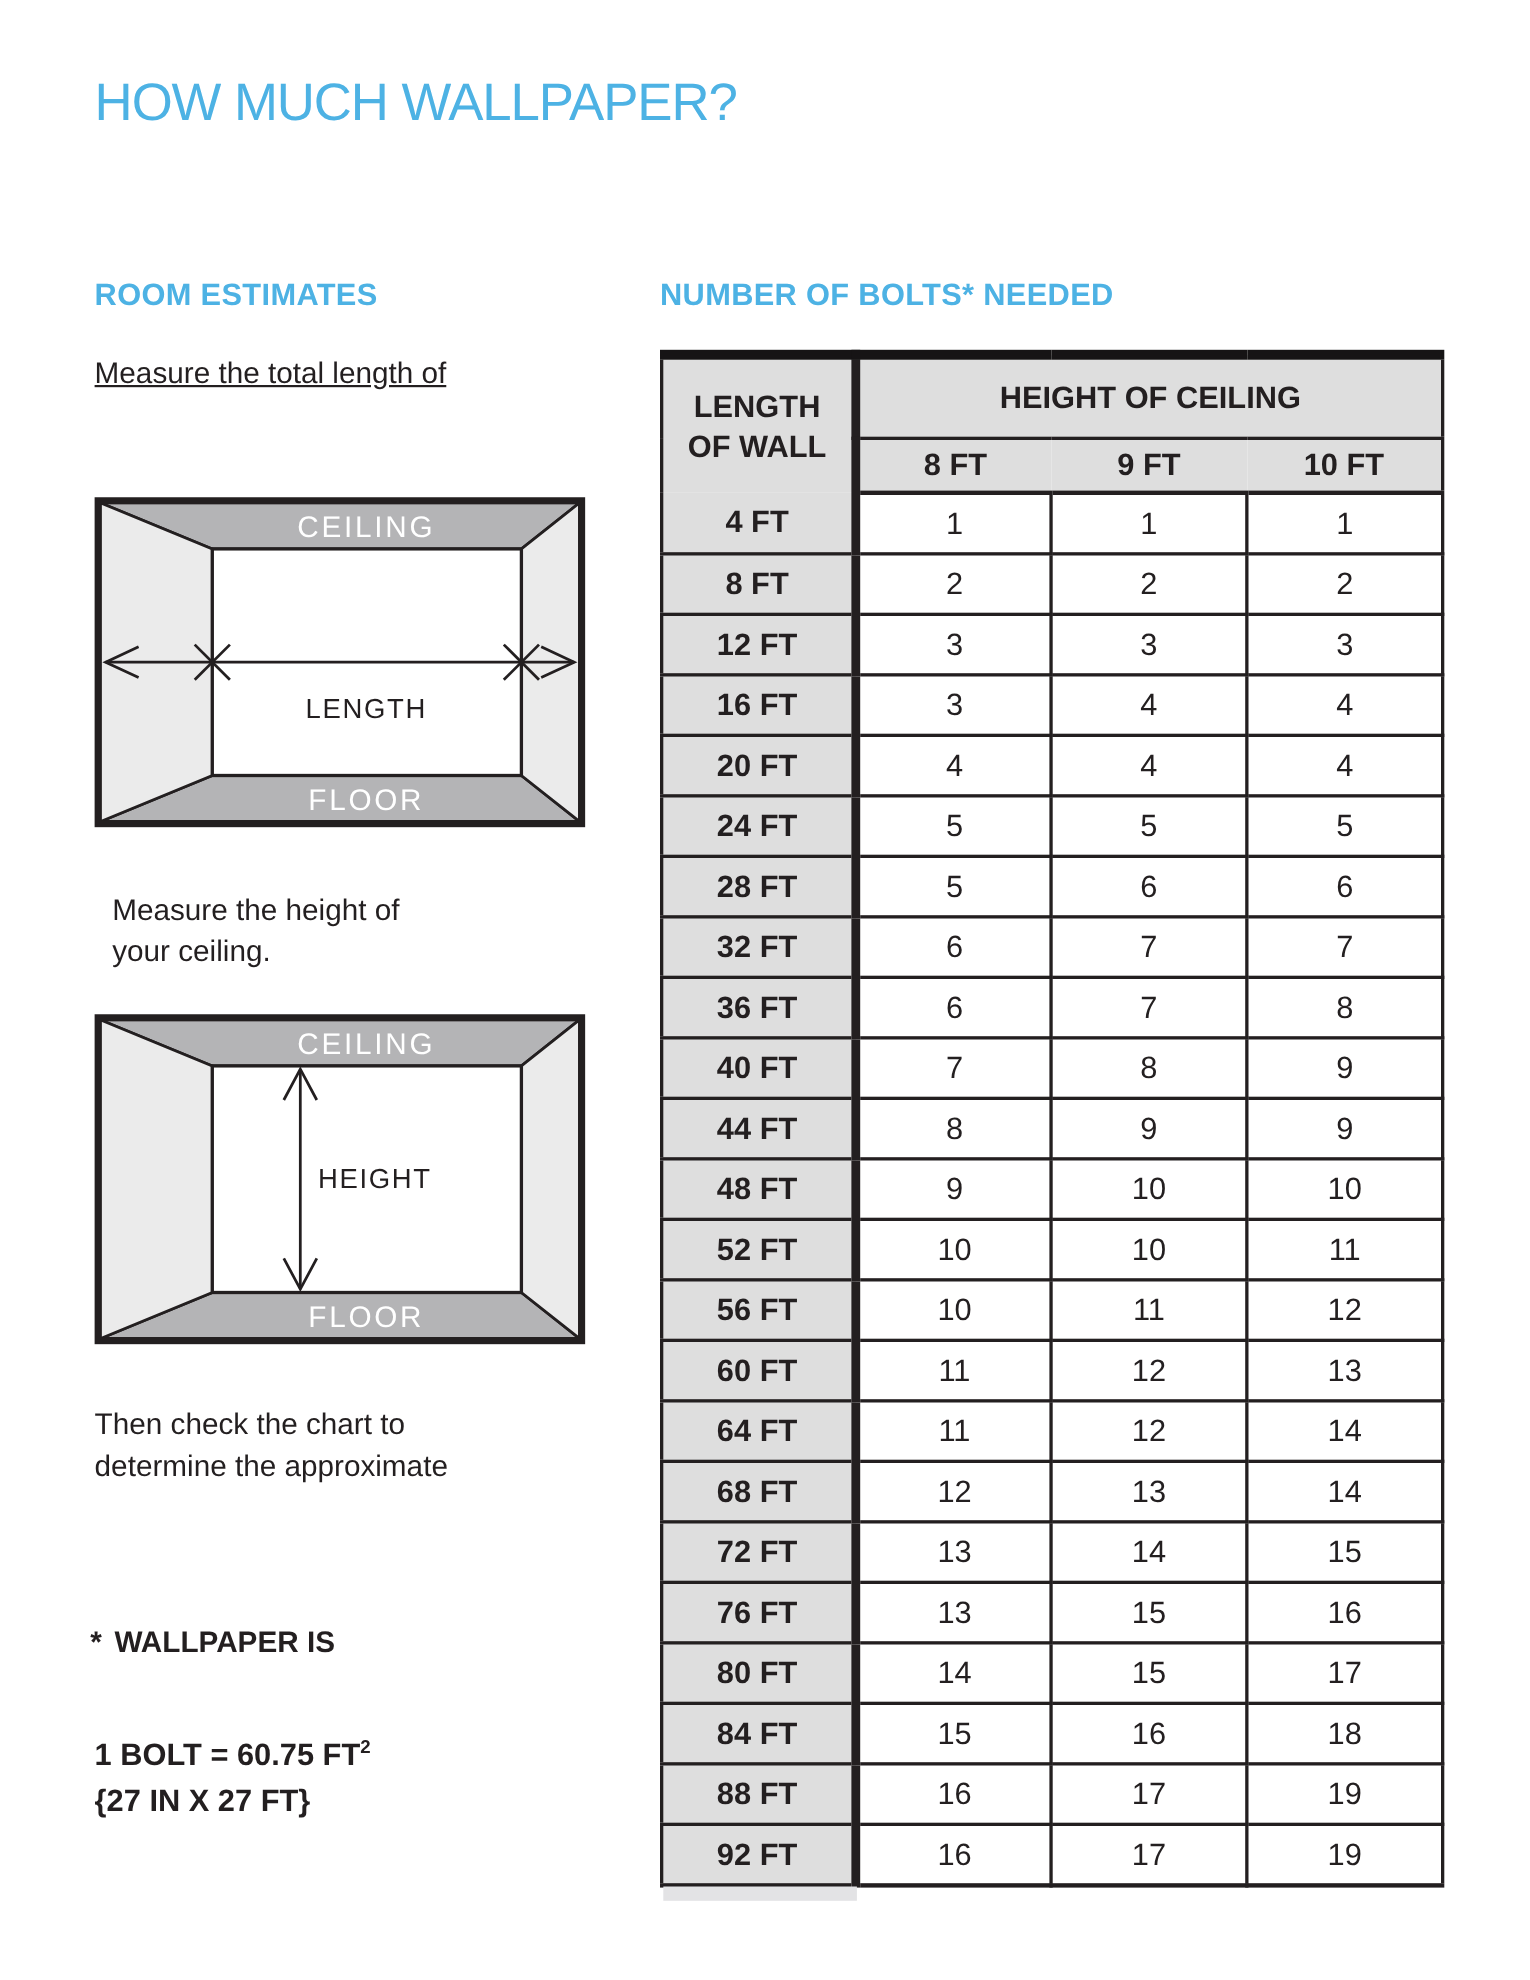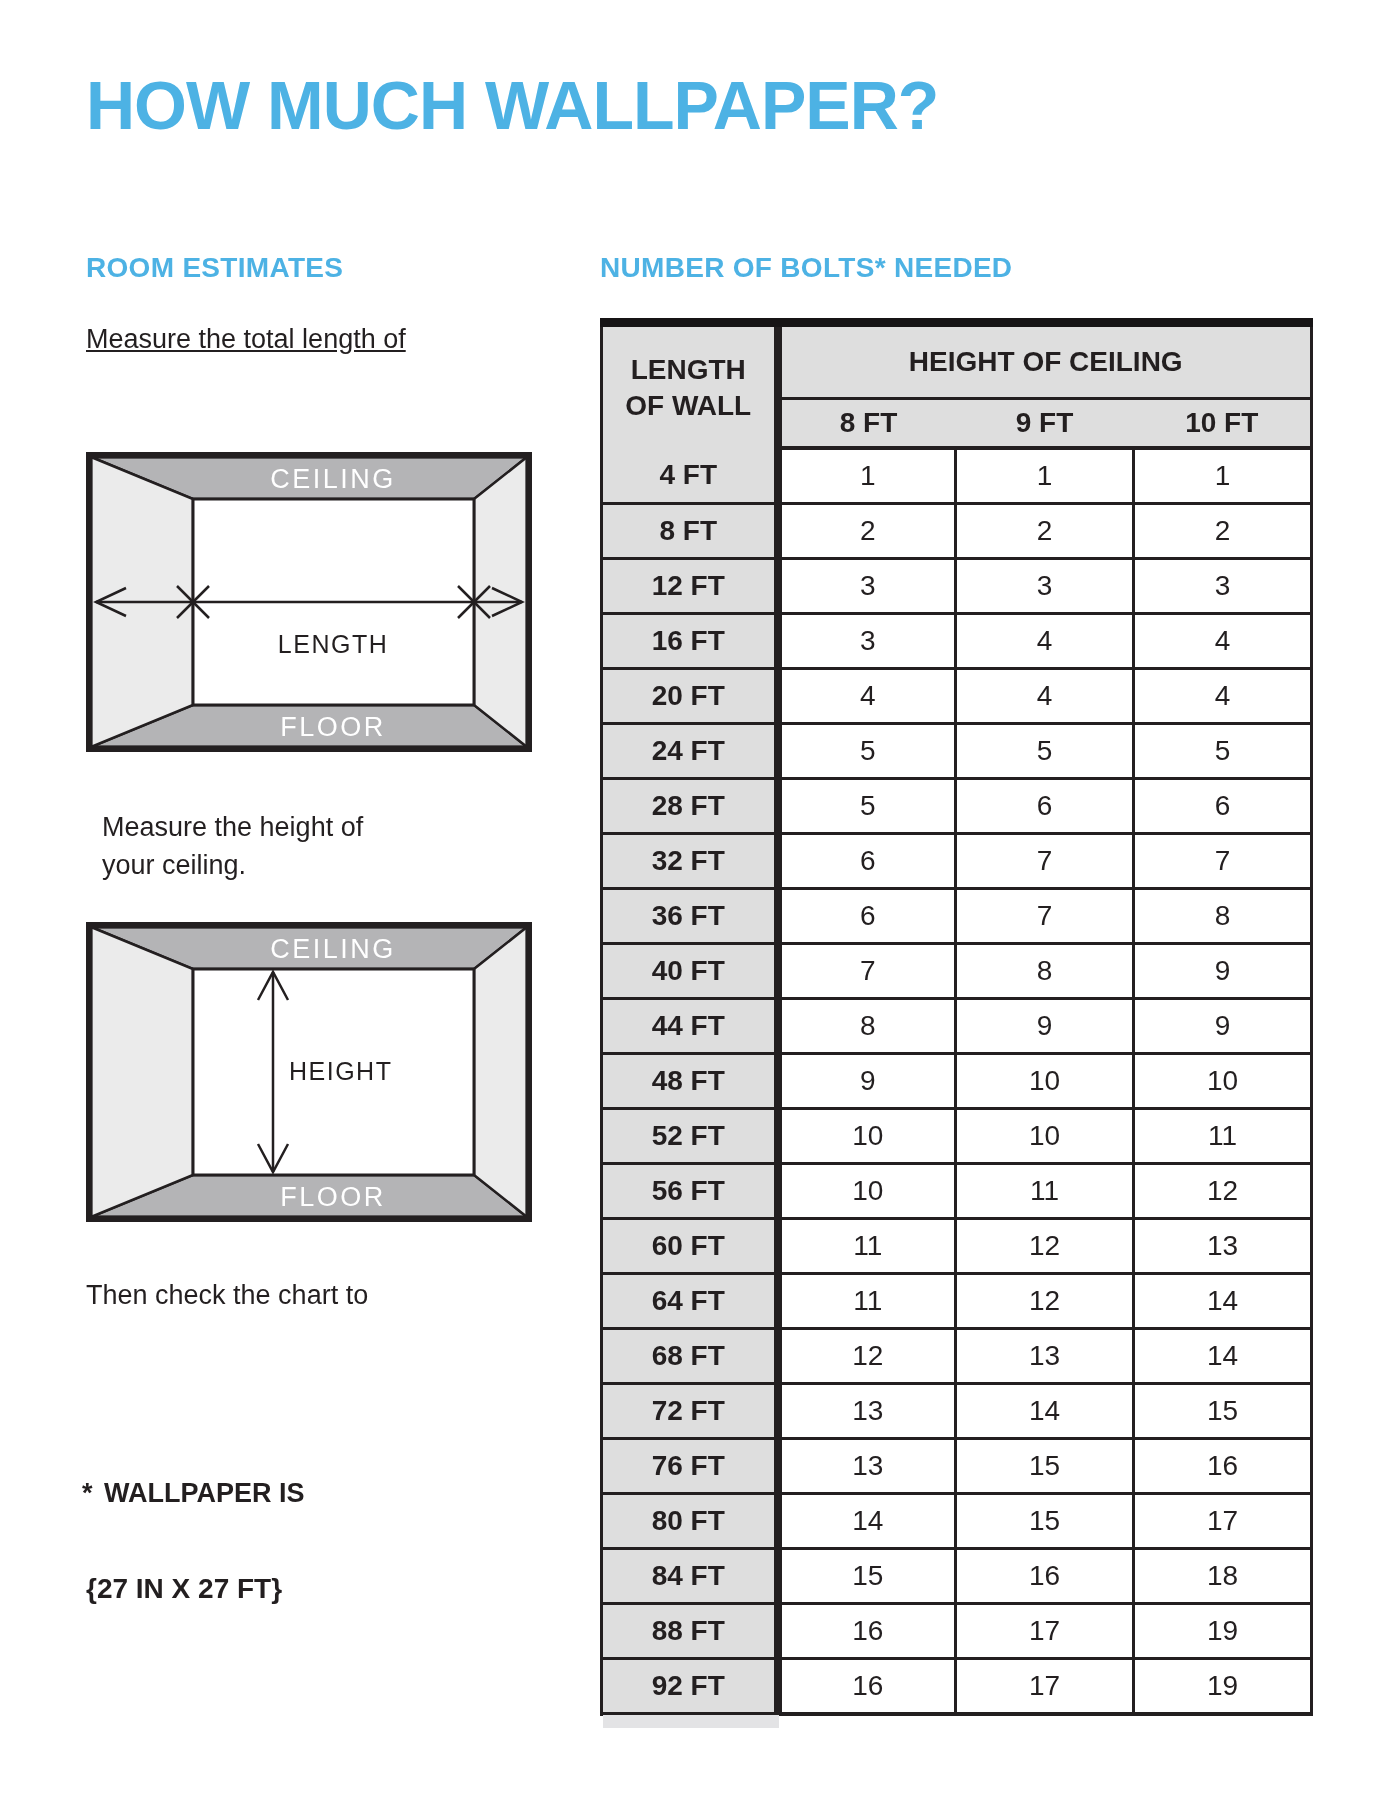--- a/index.html
+++ b/index.html
@@ -10,21 +10,21 @@
     --light-gray:#EBEBEB;
   }
   html,body{margin:0;padding:0;}
   body{
     width:1391px;height:1800px;position:relative;background:#ffffff;
     font-family:"Liberation Sans", sans-serif;color:var(--ink);
     overflow:hidden;
   }
   .page-title{
     position:absolute;left:86px;top:66px;
-    font-size:68px;font-weight:bold;color:var(--blue);letter-spacing:-1px;
+    font-size:48px;font-weight:normal;color:var(--blue);letter-spacing:-1px;
     white-space:nowrap;
   }
   .section-heading{
     position:absolute;font-size:28px;font-weight:bold;color:var(--blue);
     letter-spacing:0.3px;white-space:nowrap;
   }
   #room-estimates-heading{left:86px;top:252px;}
   #bolts-heading{left:600px;top:252px;width:710px;text-align:left;}
   .body-text{
     position:absolute;left:86px;font-size:27px;line-height:38px;color:var(--ink);
@@ -140,30 +140,32 @@
   <g stroke="#231F20" stroke-width="2.5" fill="none">
     <line x1="187" y1="50" x2="187" y2="250"></line>
     <polyline points="172,78 187,50 202,78"></polyline>
     <polyline points="172,222 187,250 202,222"></polyline>
   </g>
   <text class="measure-label" x="203" y="158" text-anchor="start">HEIGHT</text>
 </svg>
 
 <div class="body-text" id="step3-text">
   <div>Then check the chart to</div>
+  <div>determine the approximate</div>
 </div>
 
 <div class="footnote">
   <div class="star">*</div>
   <div>
     <div>WALLPAPER IS</div>
   </div>
 </div>
 
 <div class="bolt-info">
+  <div><span>1 BOLT = 60.75 FT</span><sup>2</sup></div>
   <div>{27 IN X 27 FT}</div>
 </div>
 
 <div class="section-heading" id="bolts-heading">NUMBER OF BOLTS* NEEDED</div>
 
 <table class="bolts">
   <colgroup>
     <col style="width:176px">
       <col style="width:178px">
       <col style="width:178px">

